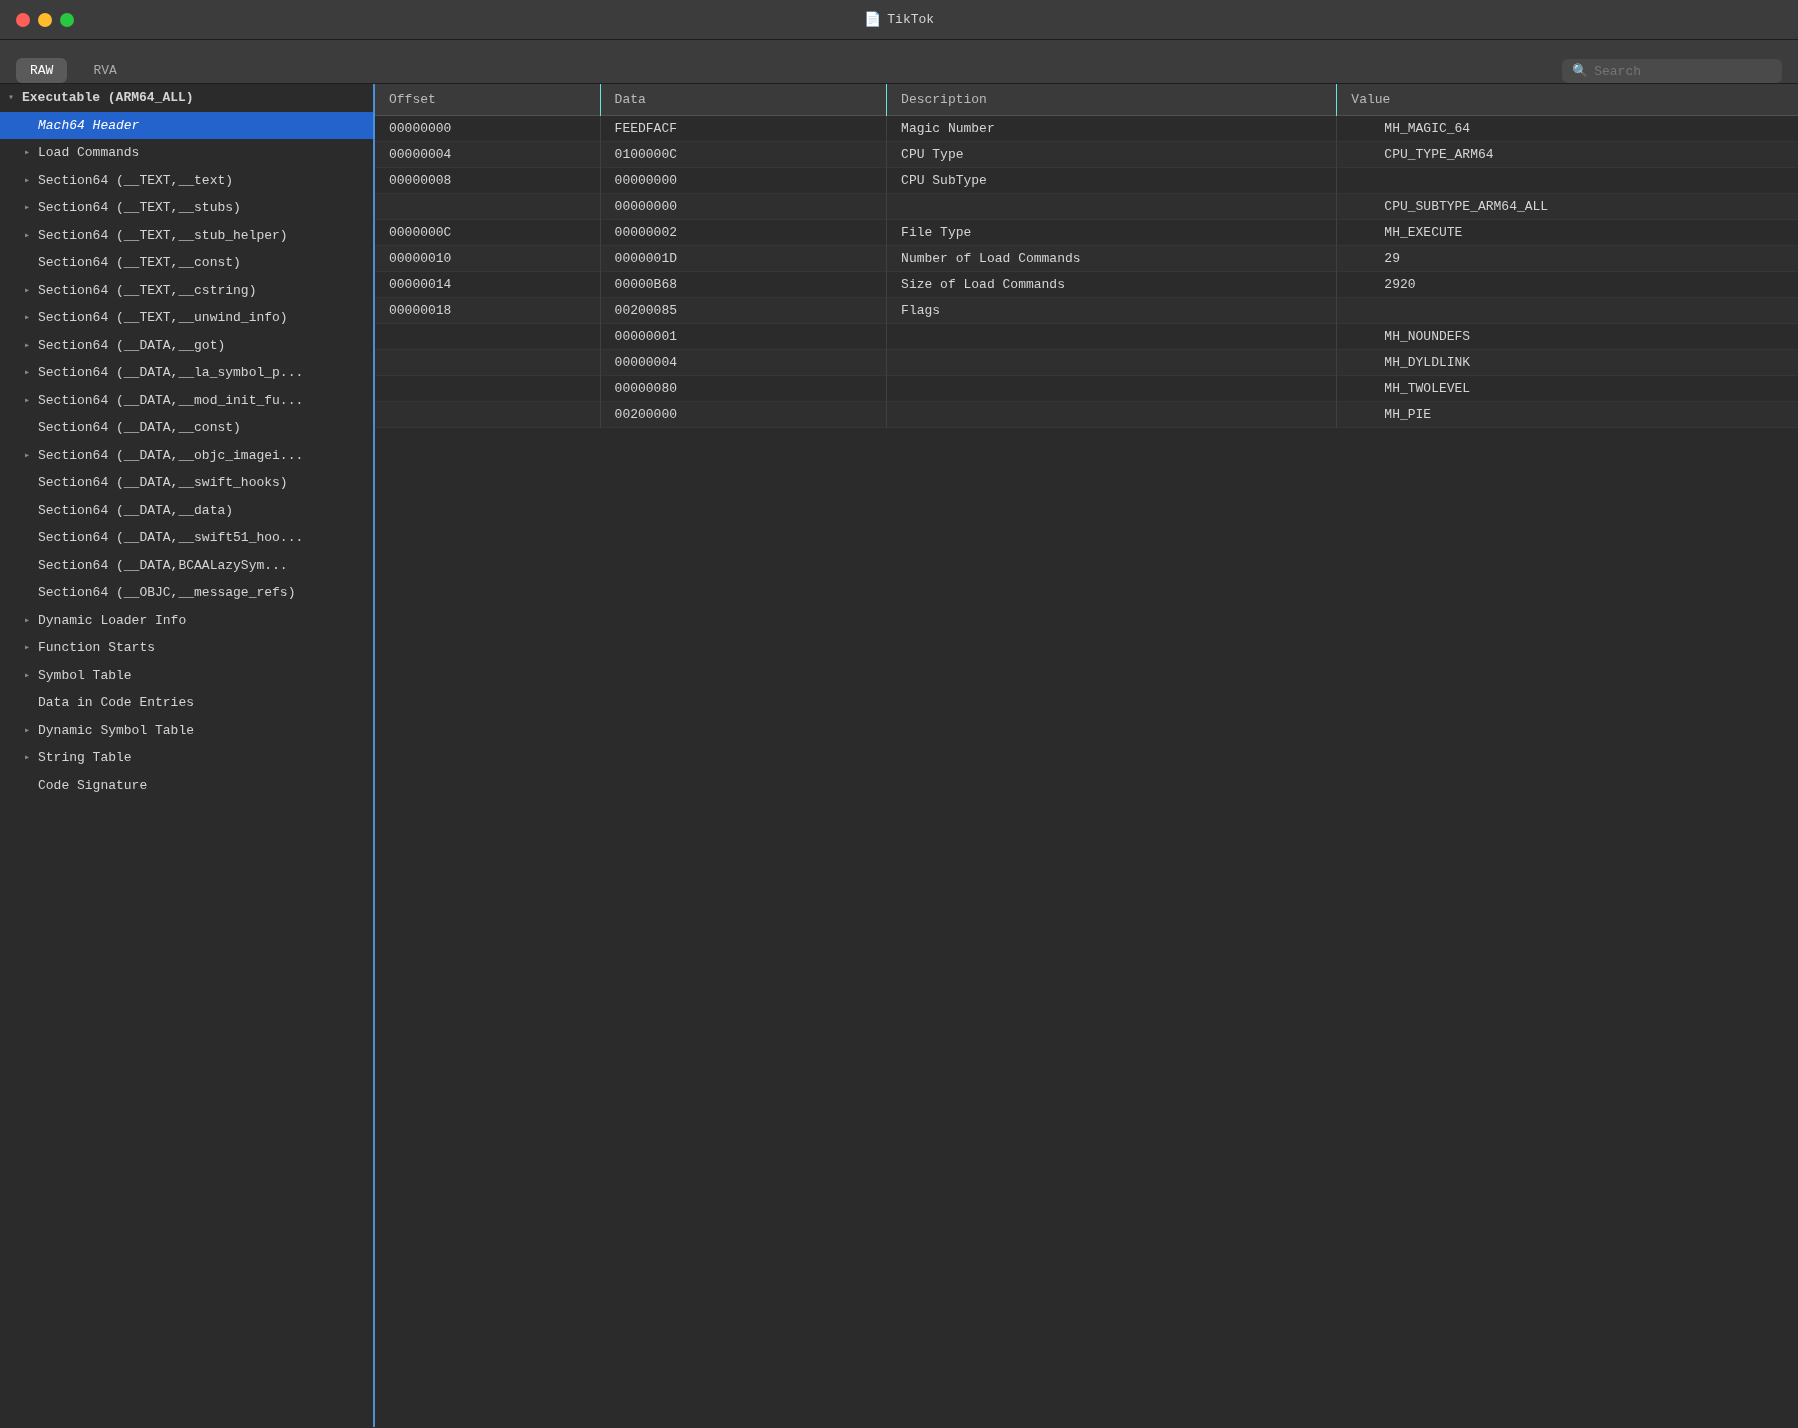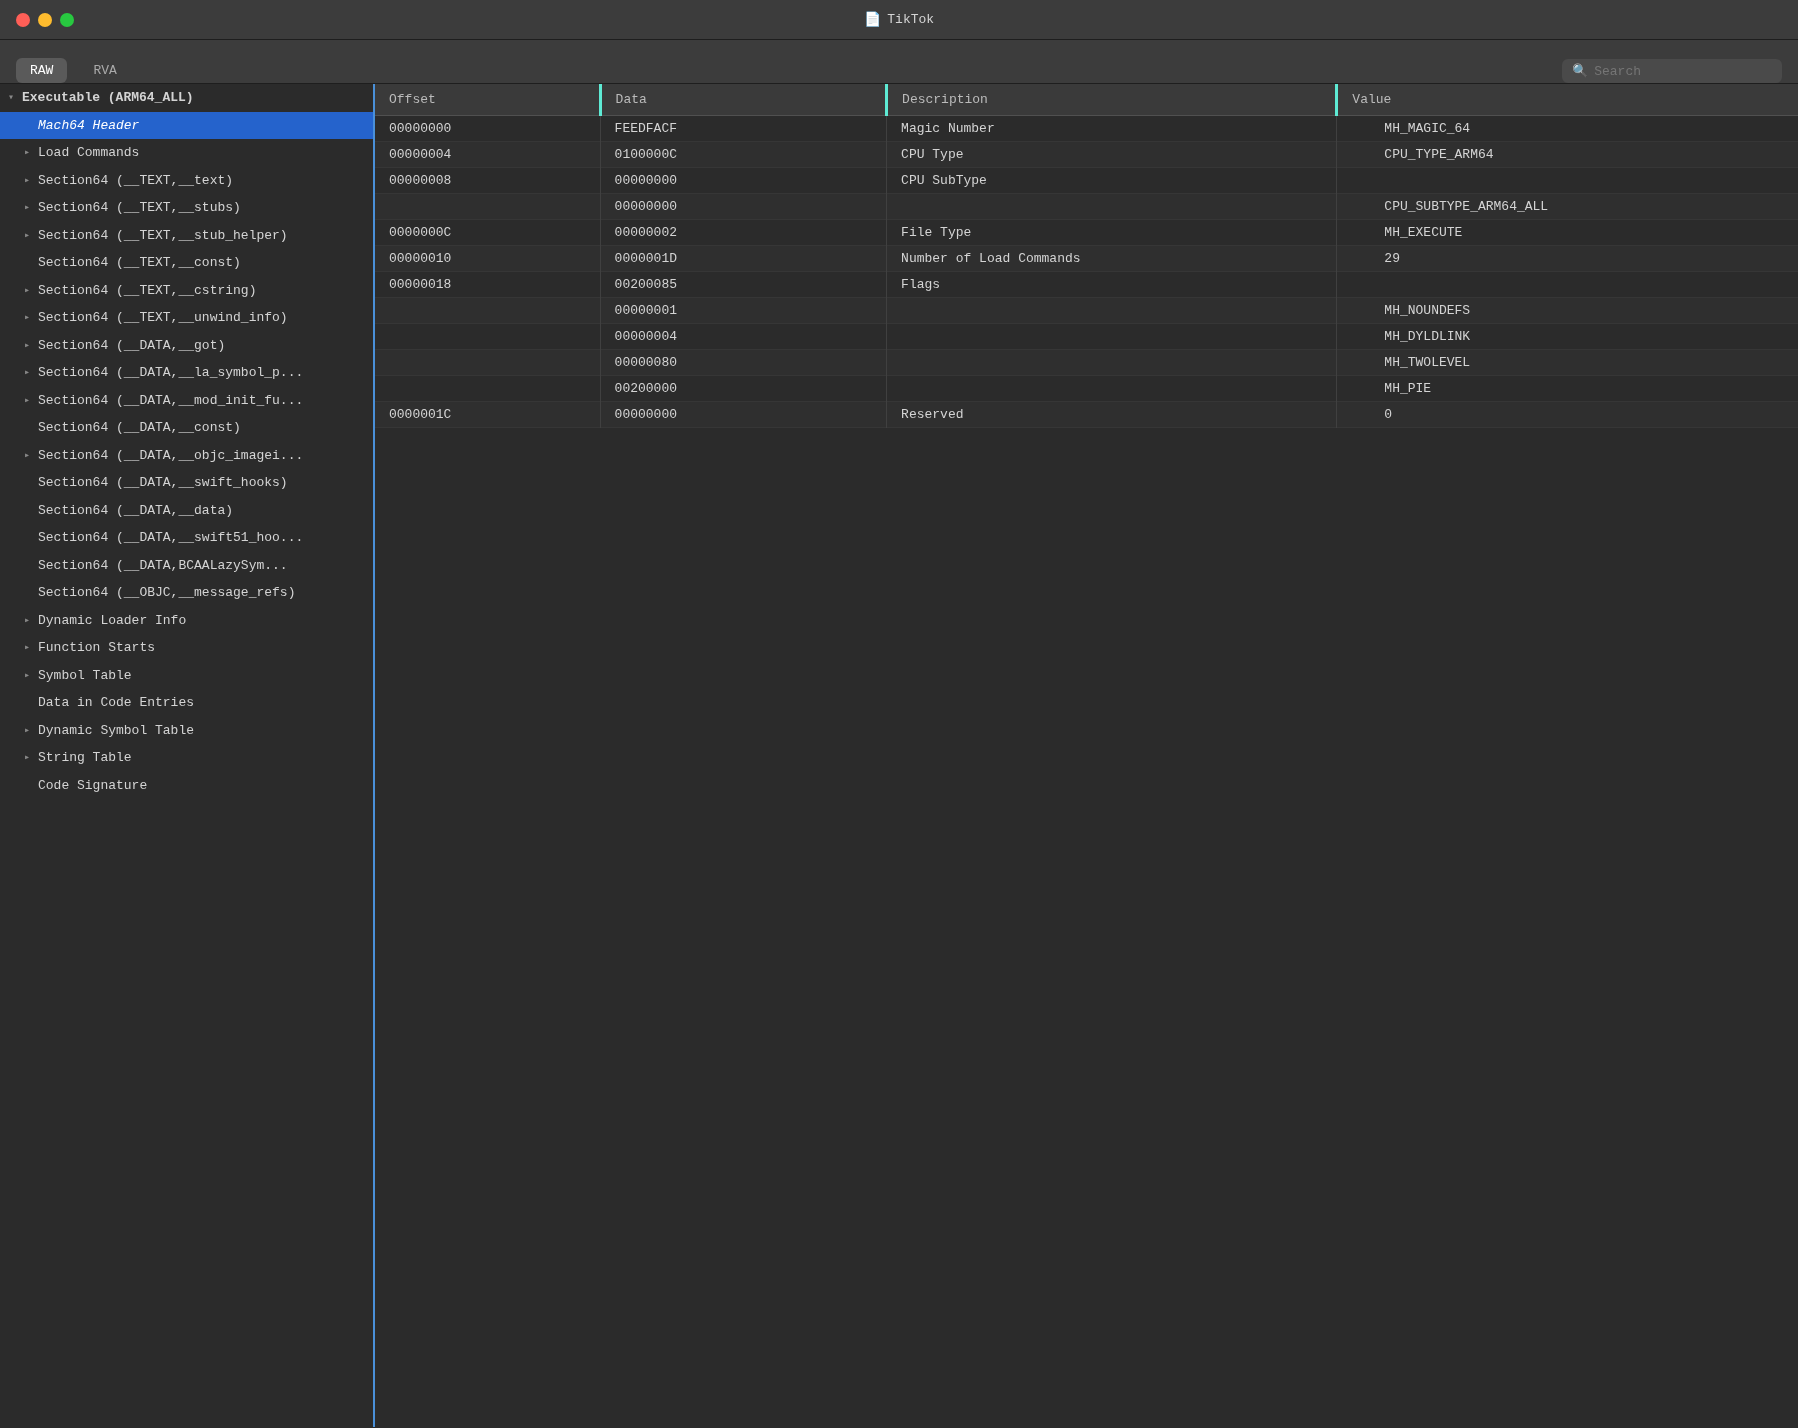--- a/index.html
+++ b/index.html
@@ -161,21 +161,21 @@
     }
     .data-table thead tr {
       background: #3a3a3a;
       border-bottom: 1px solid #505050;
     }
     .data-table thead th {
       padding: 8px 14px;
       text-align: left;
       font-weight: normal;
       color: #bbbbbb;
-      border-right: 3px solid #5eead4;
+      border-right: 1px solid #5eead4;
       font-size: 13px;
     }
     .data-table thead th:last-child { border-right: none; }
     .data-table tbody tr {
       border-bottom: 1px solid #363636;
     }
     .data-table tbody tr:nth-child(even) {
       background: #2f2f2f;
     }
     .data-table td {
@@ -369,20 +369,26 @@
             <td class="td-desc">File Type</td>
             <td class="td-value">MH_EXECUTE</td>
           </tr>
           <tr>
             <td class="td-offset">00000010</td>
             <td class="td-data">0000001D</td>
             <td class="td-desc">Number of Load Commands</td>
             <td class="td-value">29</td>
           </tr>
           <tr>
+            <td class="td-offset">00000014</td>
+            <td class="td-data">00000B68</td>
+            <td class="td-desc">Size of Load Commands</td>
+            <td class="td-value">2920</td>
+          </tr>
+          <tr>
             <td class="td-offset">00000018</td>
             <td class="td-data">00200085</td>
             <td class="td-desc">Flags</td>
             <td class="td-value"></td>
           </tr>
           <tr>
             <td class="td-offset"></td>
             <td class="td-data">00000001</td>
             <td class="td-desc"></td>
             <td class="td-value">MH_NOUNDEFS</td>
@@ -398,23 +404,17 @@
             <td class="td-data">00000080</td>
             <td class="td-desc"></td>
             <td class="td-value">MH_TWOLEVEL</td>
           </tr>
           <tr>
             <td class="td-offset"></td>
             <td class="td-data">00200000</td>
             <td class="td-desc"></td>
             <td class="td-value">MH_PIE</td>
           </tr>
-          <tr>
-            <td class="td-offset">0000001C</td>
-            <td class="td-data">00000000</td>
-            <td class="td-desc">Reserved</td>
-            <td class="td-value">0</td>
-          </tr>
         </tbody>
     </table>
   </div>
 
 </div>
 
 </body></html>

